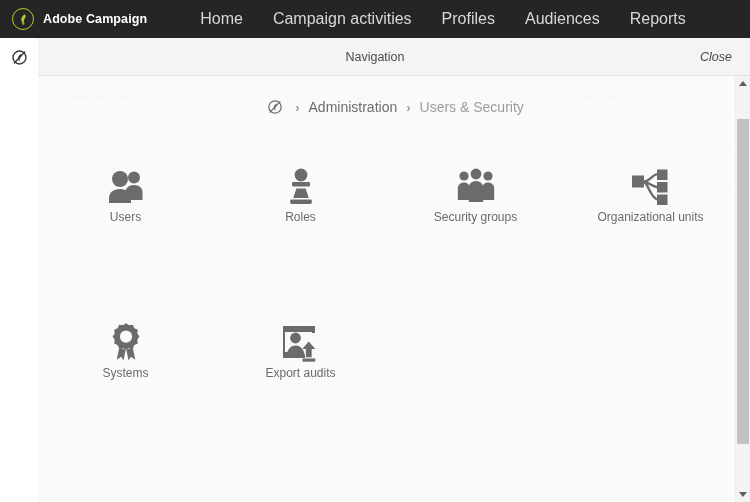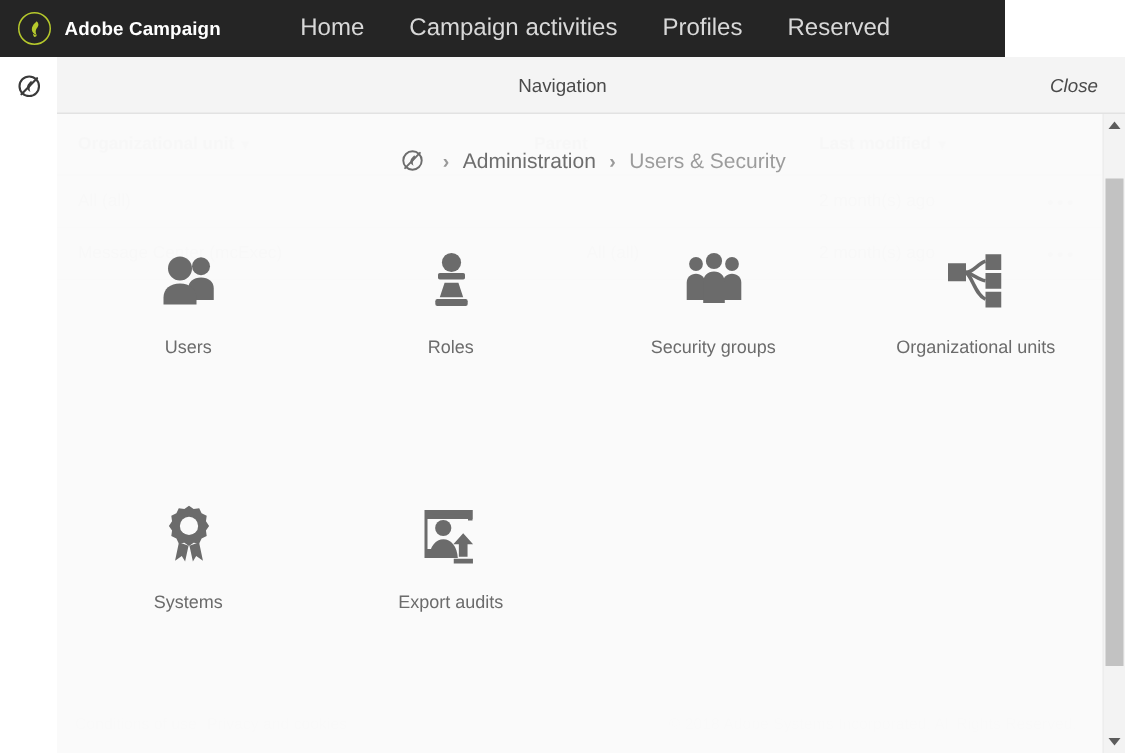--- a/index.html
+++ b/index.html
@@ -16,21 +16,21 @@
   #app {
     position: relative;
     width: 750px; height: 502px;
     background: #ffffff;
     overflow: hidden;
   }
 
   
   .topbar {
     position: absolute; left: 0; top: 0;
-    width: 670px; height: 38px;
+    width: 750px; height: 38px;
     background: #252525;
     display: flex; align-items: center;
     z-index: 40;
   }
   .brand {
     display: flex; align-items: center;
     margin-left: 12px;
   }
   .brand-logo {
     width: 22px; height: 22px;
@@ -221,21 +221,20 @@
     align-items: center;
     cursor: pointer;
     user-select: none;
   }
   .tile-icon {
     width: 46px; height: 46px;
     display: flex; align-items: center; justify-content: center;
   }
   .tile-icon svg { display: block; }
   .tile-label {
-    margin-top: 14px;
     font-size: 12px;
     color: #6b6b6b;
     text-align: center;
     white-space: nowrap;
   }
 
   
   .scrollbar {
     position: absolute; right: 0; top: 76px;
     width: 15px; height: 426px;
@@ -278,21 +277,22 @@
           <path d="M13.8 2.2c-1.4 1.5-3.4 3-4.8 5.4C7.2 10.6 7.4 14 9.4 16.4c1.3 1.5 3 2.4 4.6 2.8-1-1.6-1.6-3.4-1.4-5.2.2-1.9 1.3-3.4 2.4-4.9 1.3-1.8 1.5-4.3-1.2-6.9z" fill="#b6c92c"></path>
           <path d="M11.1 21.6c1.2-.2 2.4-.9 3.2-1.9-1.9-.3-3.8-1.1-5.3-2.5.2 1.9 1 3.6 2.1 4.4z" fill="#b6c92c"></path>
         </svg>
       </span>
       <span class="brand-name">Adobe Campaign</span>
     </div>
     <div class="topnav">
       <div class="topnav-item">Home</div>
       <div class="topnav-item">Campaign activities</div>
       <div class="topnav-item">Profiles</div>
-      <div class="topnav-item">Reserved</div>
+      <div class="topnav-item">Audiences</div>
+      <div class="topnav-item">Reports</div>
     </div>
   </div>
 
   <div class="leftrail"></div>
 
   <div class="bgpage">
 
     <div class="bg-tablehead">
       <div class="bg-th c1">
         <span>Organizational unit</span><span class="bg-sort">▾</span>

